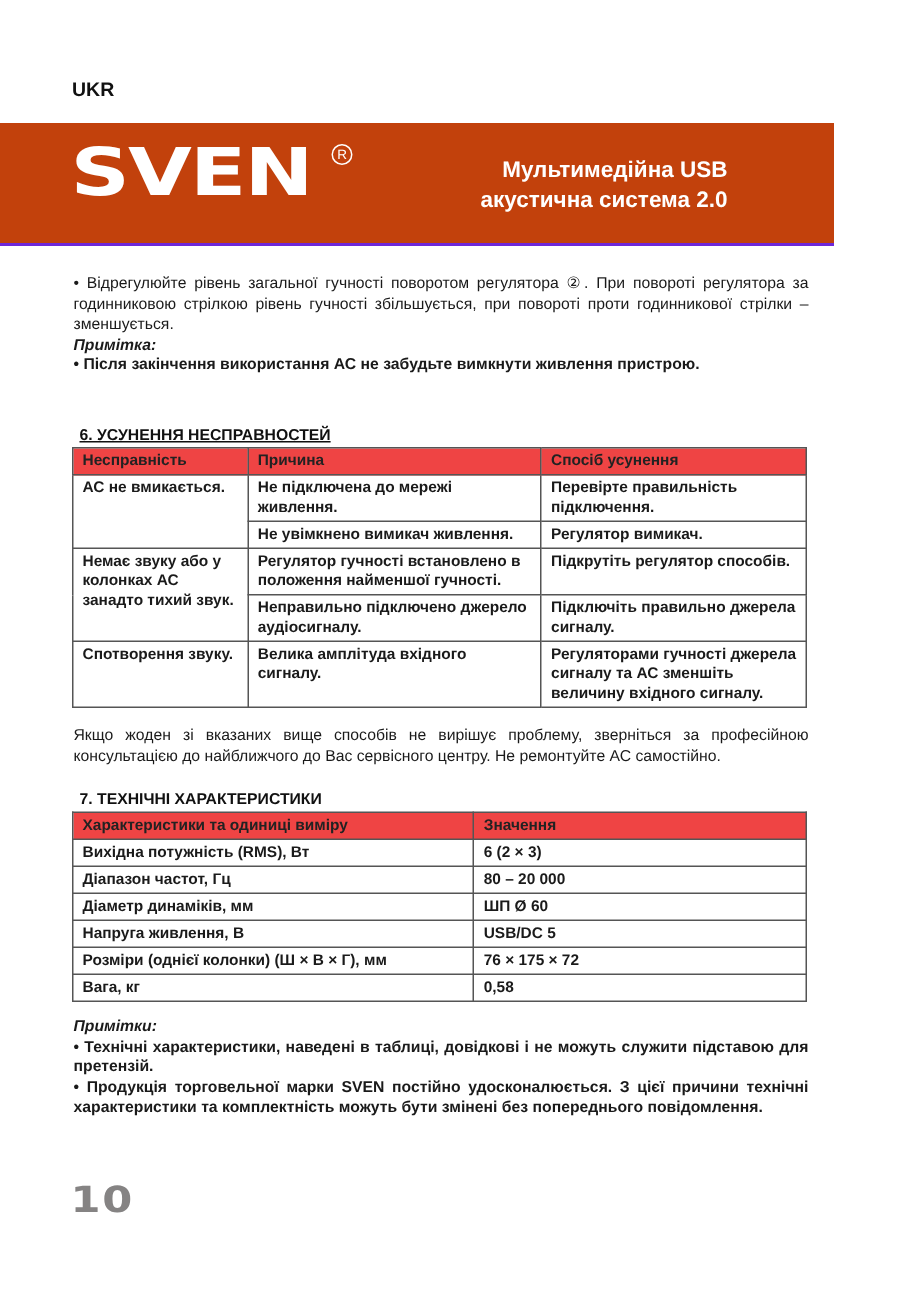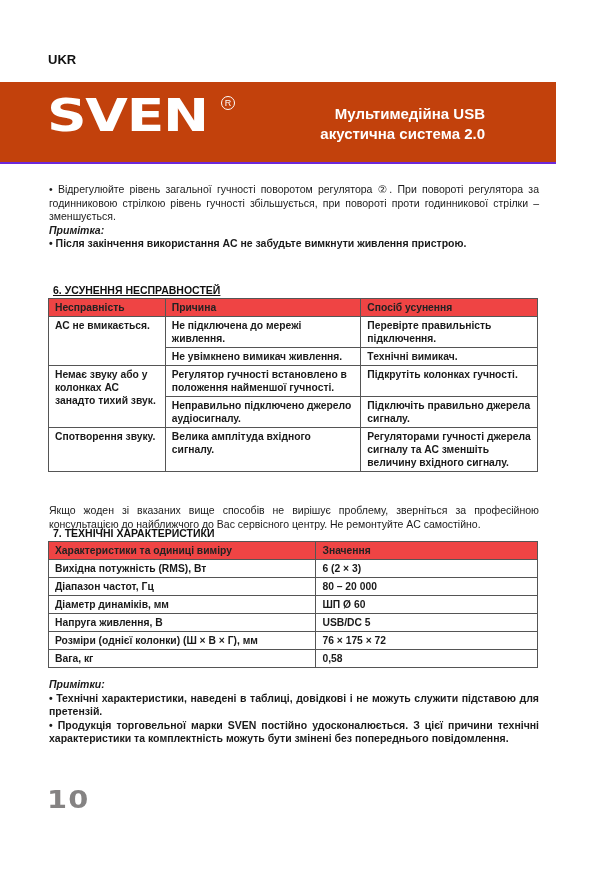--- a/index.html
+++ b/index.html
@@ -94,40 +94,40 @@
     <th>Причина</th>
     <th>Спосіб усунення</th>
   </tr>
   <tr>
     <td rowspan="2">АС не вмикається.</td>
     <td>Не підключена до мережі живлення.</td>
     <td>Перевірте правильність підключення.</td>
   </tr>
   <tr>
     <td>Не увімкнено вимикач живлення.</td>
-    <td>Технічні вимикач.</td>
+    <td>Регулятор вимикач.</td>
   </tr>
   <tr>
     <td rowspan="2">Немає звуку або у колонках АС занадто тихий звук.</td>
     <td>Регулятор гучності встановлено в положення найменшої гучності.</td>
-    <td>Підкрутіть колонках гучності.</td>
+    <td>Підкрутіть регулятор способів.</td>
   </tr>
   <tr>
     <td>Неправильно підключено джерело аудіосигналу.</td>
     <td>Підключіть правильно джерела сигналу.</td>
   </tr>
   <tr>
     <td>Спотворення звуку.</td>
     <td>Велика амплітуда вхідного сигналу.</td>
     <td>Регуляторами гучності джерела сигналу та АС зменшіть величину вхідного сигналу.</td>
   </tr>
 </tbody>
   </table>
 
-<div class="content" style="top:484px;margin-top:20px;">
+<div class="content" style="top:484px;">
   <p class="para">Якщо жоден зі вказаних вище способів не вирішує проблему, зверніться за професійною консультацією до найближчого до Вас сервісного центру. Не ремонтуйте АС самостійно.</p>
 </div>
 
 <div class="sec-title" style="top:527px;">7. ТЕХНІЧНІ ХАРАКТЕРИСТИКИ</div>
 
 <table class="t" style="top:541px;">
   <colgroup>
       <col style="width:268px">
       <col style="width:222px">
     </colgroup>

